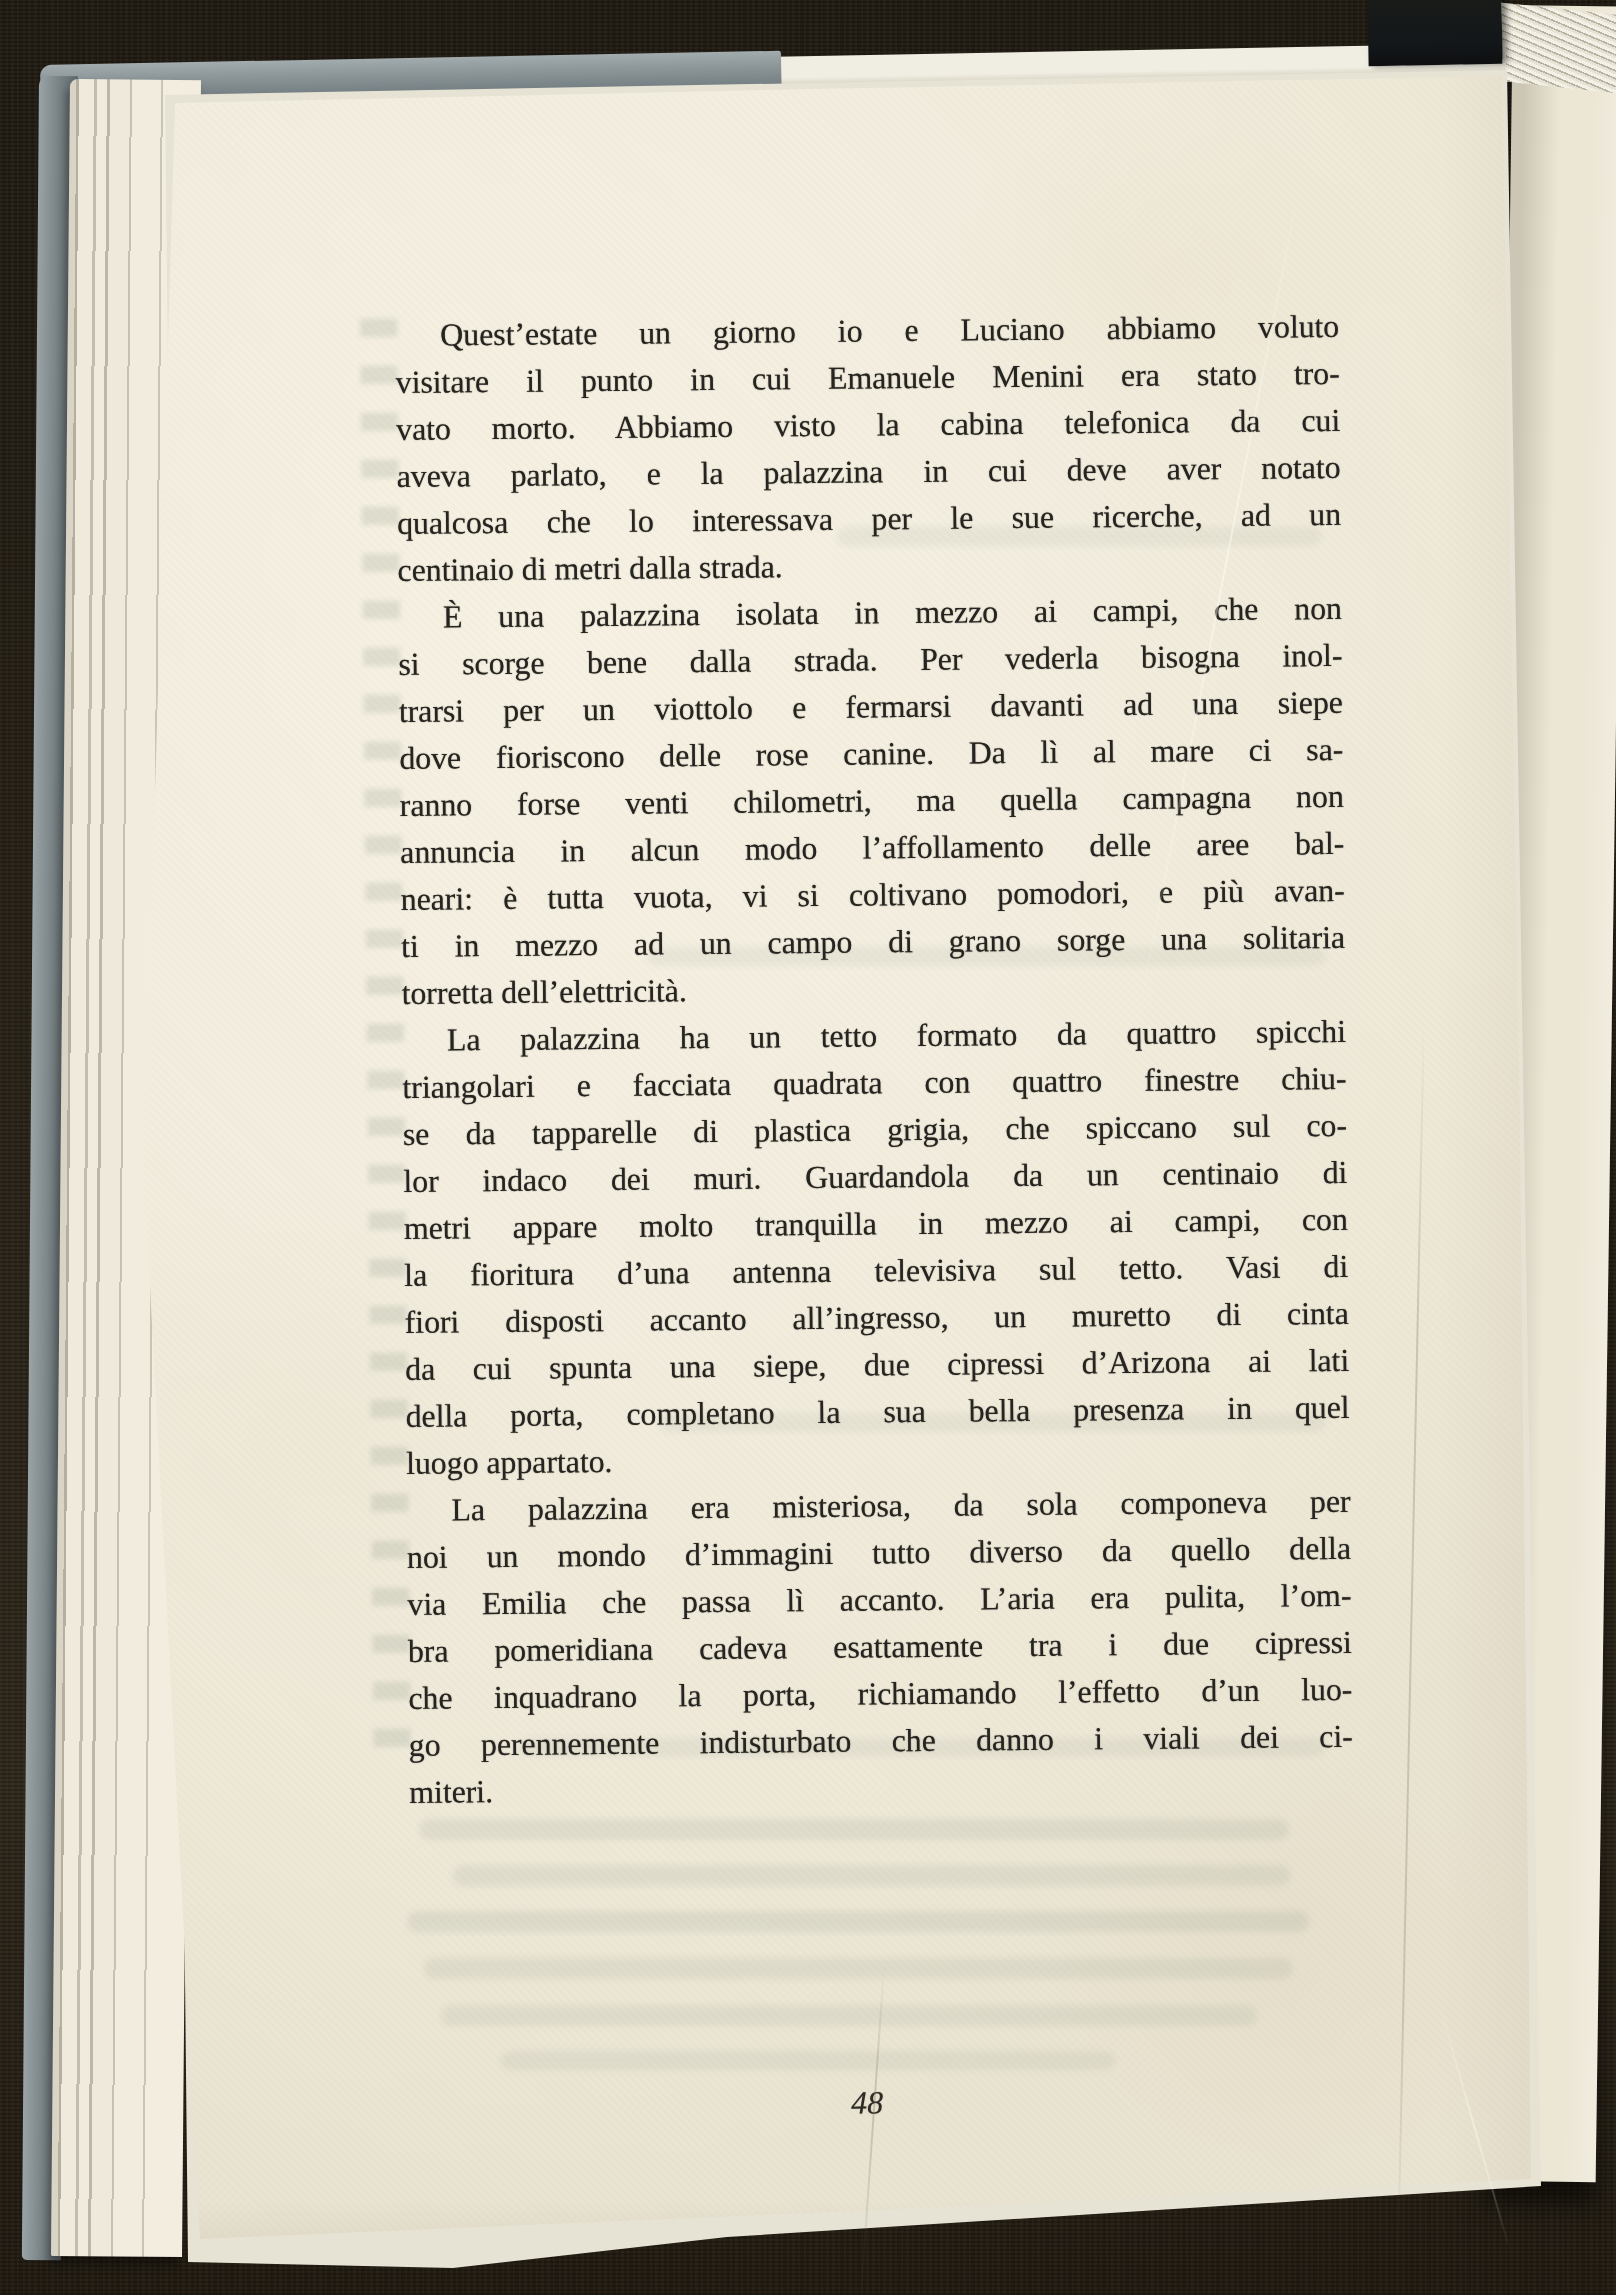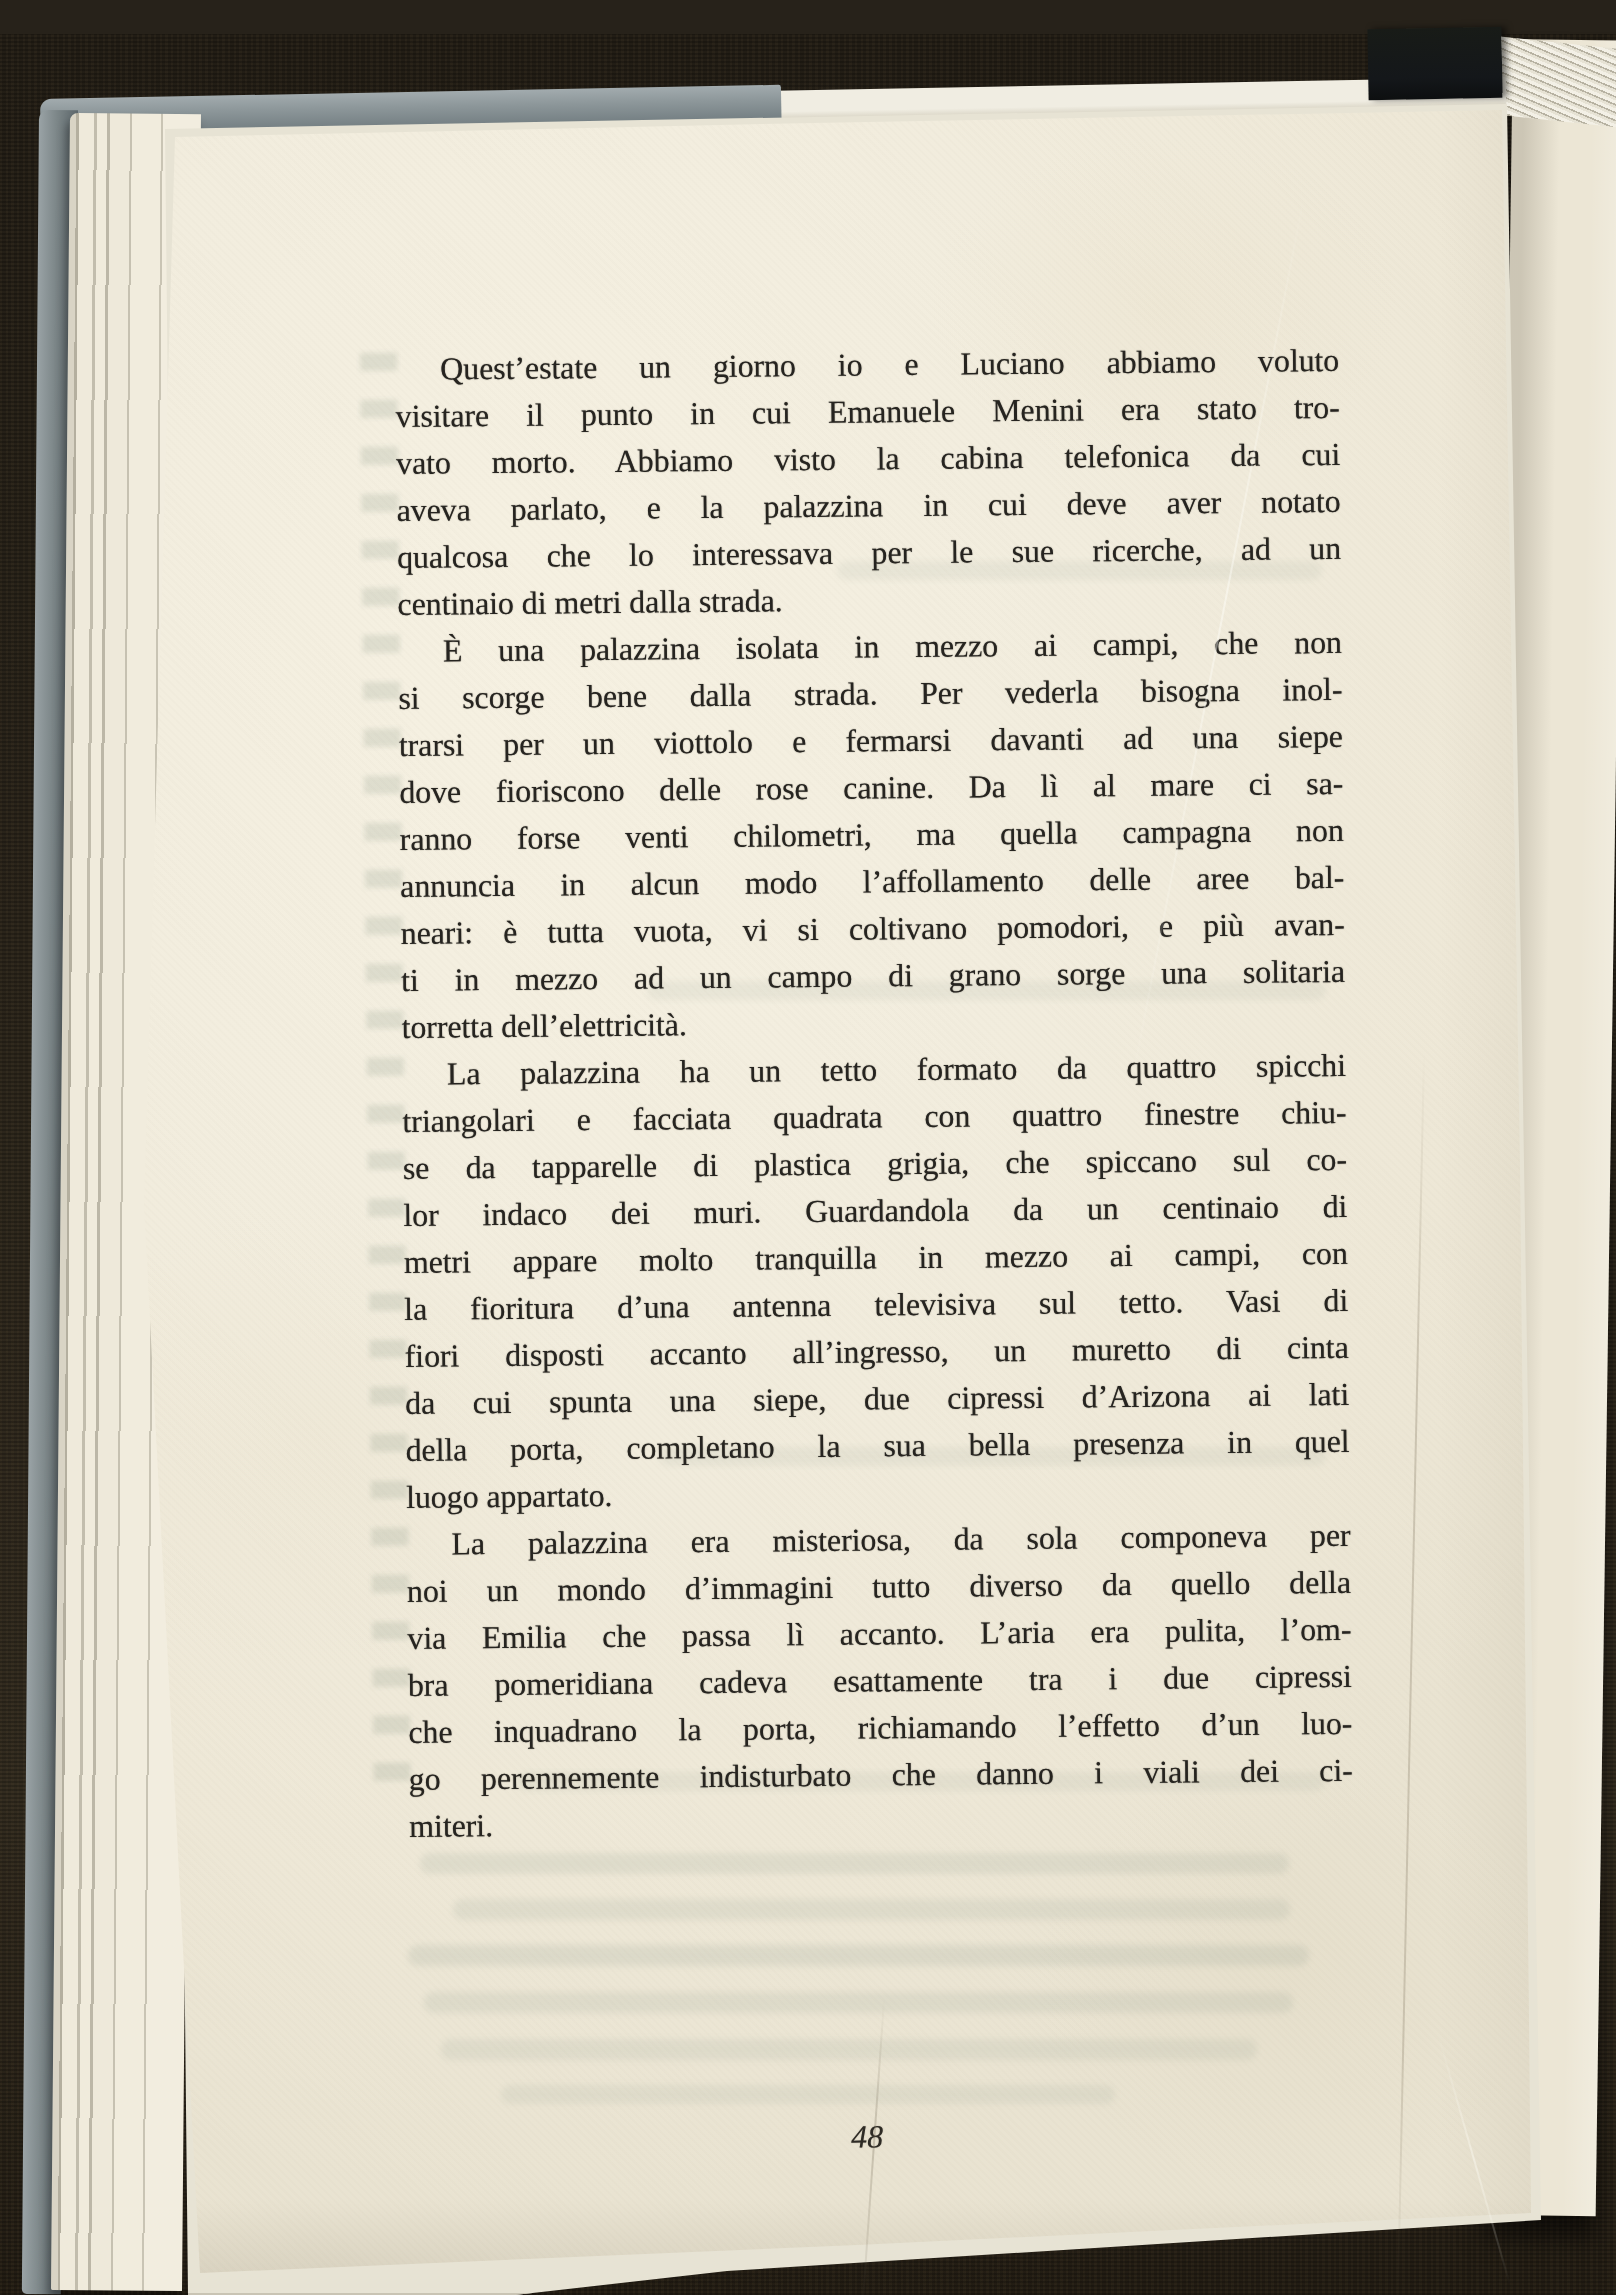--- a/index.html
+++ b/index.html
@@ -1,21 +1,21 @@
 <!DOCTYPE html>
 <html style="font-size:13px"><head>
 <meta charset="utf-8">
 <style>
   html,body{margin:0;padding:0;}
   body{
     width:1617px;height:2295px;overflow:hidden;position:relative;
     font-family:"Liberation Serif","DejaVu Serif",serif;
     background:#27221a;
   }
-  .scene{position:absolute;inset:0;margin-top:34px;}
+  .scene{position:absolute;inset:0;}
 
   
   .bg{
     position:absolute;inset:0;
     background:
       radial-gradient(1293px 1778px at 52% 55%, rgba(70,60,42,.25), rgba(0,0,0,0) 60%),
       repeating-linear-gradient(0deg, rgba(0,0,0,.22) 0 1.6px, rgba(0,0,0,0) 1.6px 4px),
       repeating-linear-gradient(90deg, rgba(86,72,48,.14) 0 2.4px, rgba(0,0,0,0) 2.4px 5.7px),
       linear-gradient(180deg,#221d15 0%, #2a241a 40%, #322b1f 78%, #221c13 100%);
   }

